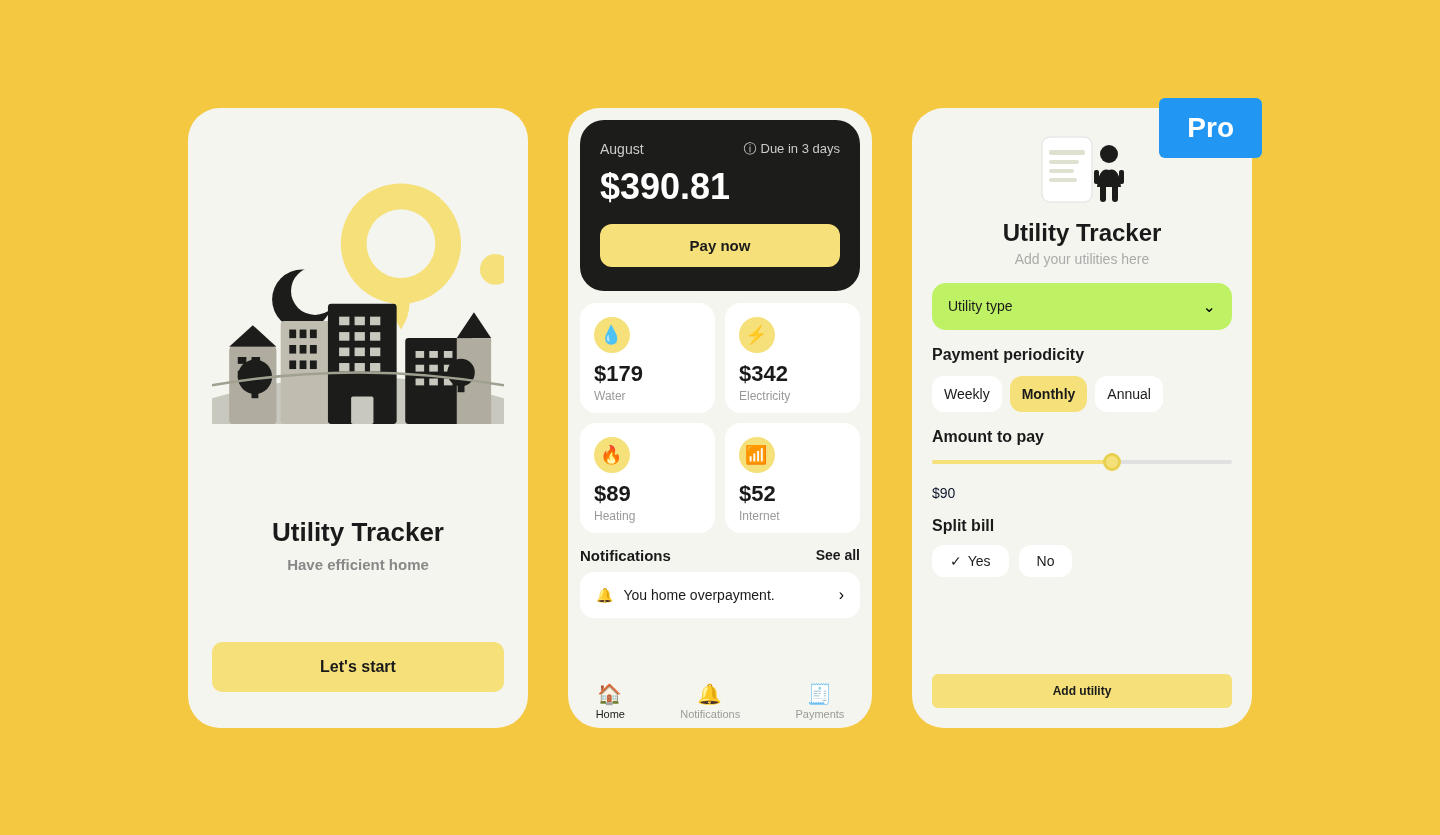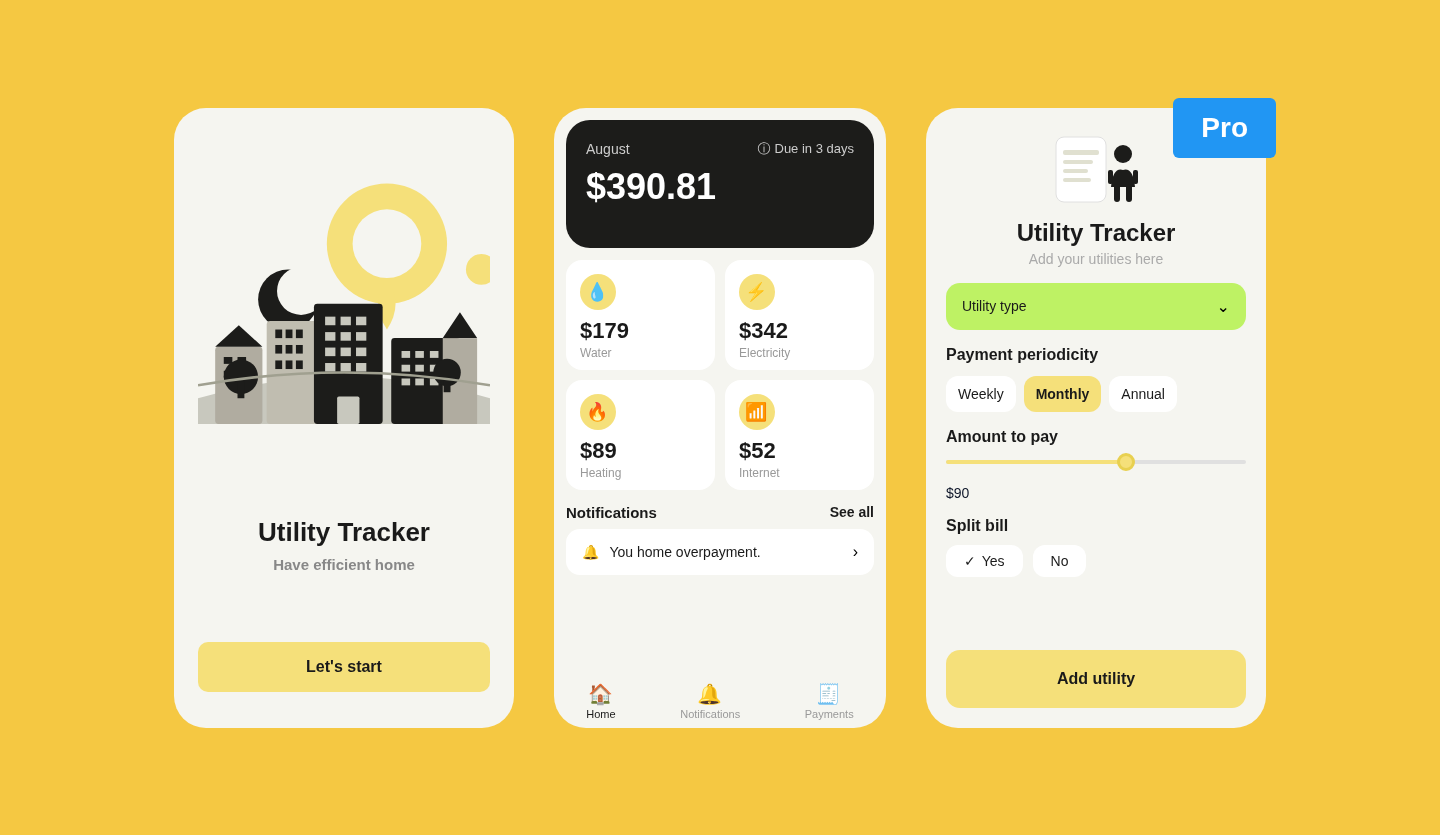--- a/index.html
+++ b/index.html
@@ -64,21 +64,21 @@
       cursor: pointer;
     }
 
     
     .city-svg { width: 100%; height: 100%; }
 
     
     .card2 {
       background: #F5F5F0;
       border-radius: 32px;
-      width: 332px;
+      width: 304px;
       height: 620px;
       display: flex;
       flex-direction: column;
       overflow: hidden;
     }
     .card2-header {
       background: #1C1C1A;
       border-radius: 24px;
       margin: 12px;
       padding: 20px 20px 24px;
@@ -356,24 +356,24 @@
       color: #1a1a1a;
       cursor: pointer;
     }
     .split-option .check {
       color: #1a1a1a;
       font-size: 14px;
     }
     .add-utility-btn {
       background: #F5E07A;
       border: none;
-      border-radius: 14px;
+      border-radius: 6px;
       width: 100%;
-      padding: 20px;
-      font-size: 16px;
+      padding: 10px;
+      font-size: 12px;
       font-weight: 700;
       color: #1a1a1a;
       cursor: pointer;
       margin-top: auto;
     }
   </style>
 </head>
 <body>
 
 <div class="card1">
@@ -464,20 +464,21 @@
 <div class="card2">
   <div class="card2-header">
     <div class="card2-header-top">
       <span class="card2-month">August</span>
       <span class="card2-due">
         <span>ⓘ</span>
         <span>Due in 3 days</span>
       </span>
     </div>
     <div class="card2-amount">$390.81</div>
+    <button class="card2-paybtn">Pay now</button>
   </div>
 
   <div class="card2-utilities">
     <div class="utility-tile">
       <div class="utility-icon-wrap">💧</div>
       <div class="utility-value">$179</div>
       <div class="utility-label">Water</div>
     </div>
     <div class="utility-tile">
       <div class="utility-icon-wrap">⚡</div>

